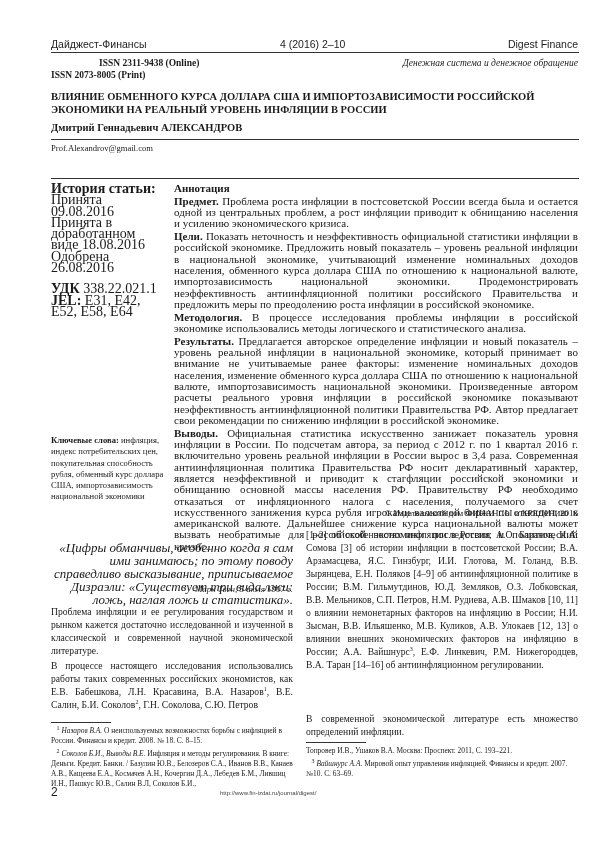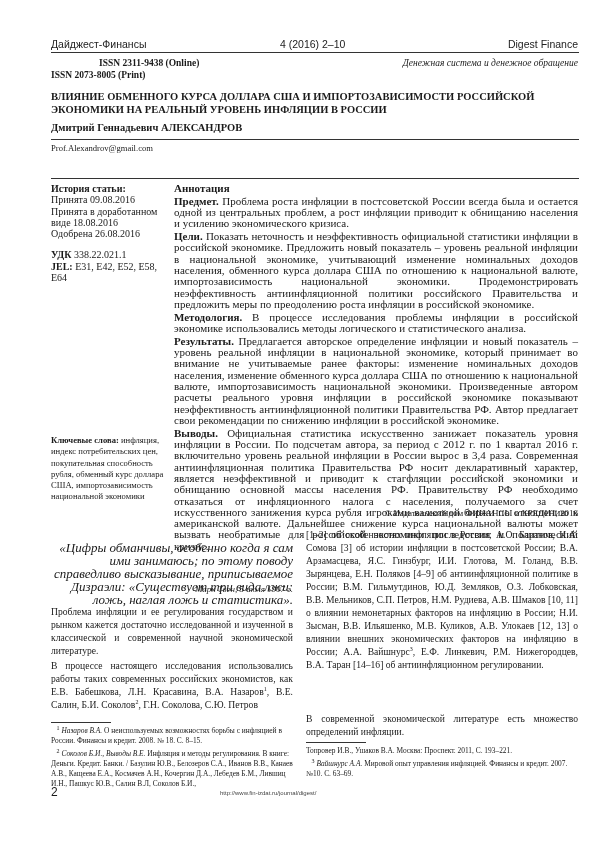--- a/index.html
+++ b/index.html
@@ -6,21 +6,21 @@
   body { width: 600px; height: 849px; position: relative; overflow: hidden; color: #1a1a1a; font-family: "Liberation Serif", serif; }
   .abs { position: absolute; }
   .hdr { font-family: "Liberation Sans", sans-serif; font-size: 10.5px; color: #222; top: 38px; }
   .hdr-rule { left: 51px; width: 528px; top: 52px; height: 0; border-top: 1.5px solid #333; }
   .issn { left: 51px; font-size: 9.5px; font-weight: bold; }
   .rubric { right: 22px; top: 58px; font-size: 9.5px; font-style: italic; }
   .title { left: 51px; top: 90px; width: 510px; font-size: 10.5px; font-weight: bold; line-height: 13px; }
   .author { left: 51px; top: 122px; font-size: 10.5px; font-weight: bold; text-align: right; }
   .rule { left: 51px; width: 528px; height: 0; border-top: 1.3px solid #333; }
   .affil { left: 51px; top: 143px; width: 528px; font-size: 8.6px; line-height: 11.3px; }
-  .hist { left: 51px; top: 183px; width: 110px; font-size: 10px; line-height: 11.3px; }
+  .hist { left: 51px; top: 183px; width: 110px; font-size: 14px; line-height: 11.3px; }
   .hist b { font-weight: bold; }
   .abstract { left: 174px; top: 183px; width: 404px; font-size: 11px; line-height: 11.3px; text-align: justify; }
   .abstract p { margin: 0 0 1.5px 0; }
   .keywords { left: 51px; top: 435px; width: 118px; font-size: 8.6px; line-height: 11.3px; }
   .copyright { right: 22px; top: 508px; font-size: 9px; }
   .epigraph { left: 51px; top: 541px; width: 242px; font-size: 13px; font-style: italic; line-height: 13px; text-align: right; }
   .epi-author { left: 51px; top: 584px; width: 242px; text-align: right; font-size: 9px; font-style: italic; }
   .body-text { font-size: 9.6px; line-height: 13px; text-align: justify; }
   .col-left { left: 51px; width: 242px; }
   .col-right { left: 306px; width: 272px; }

